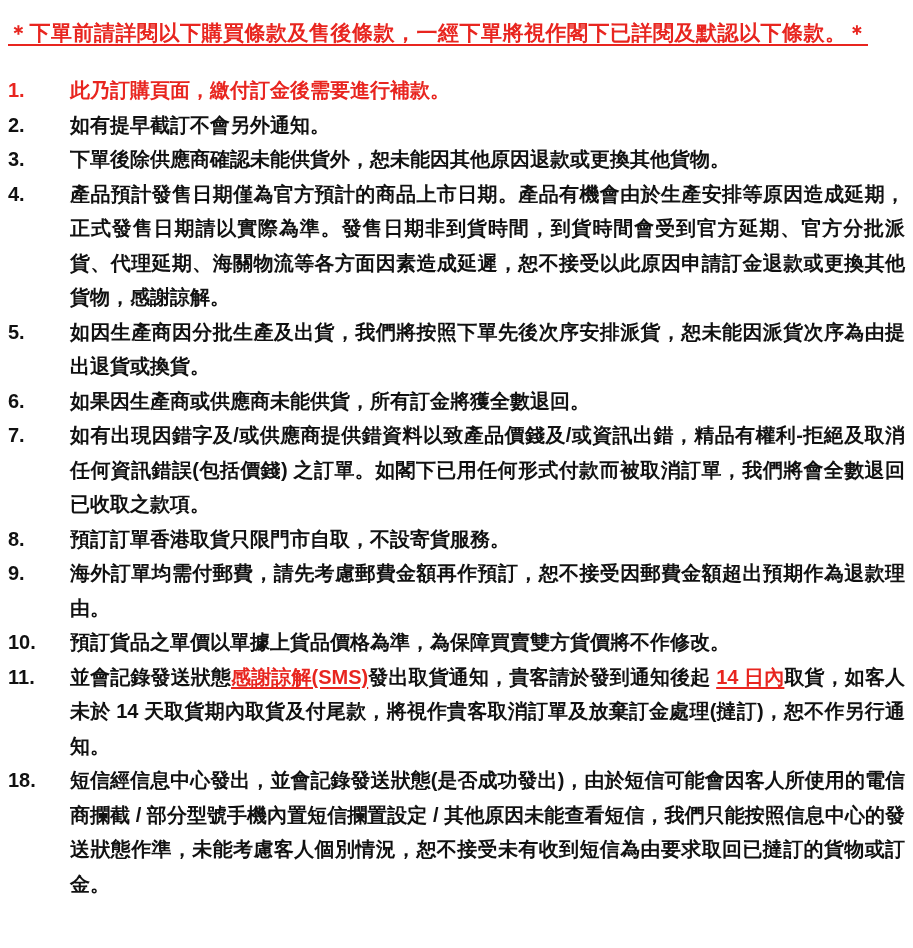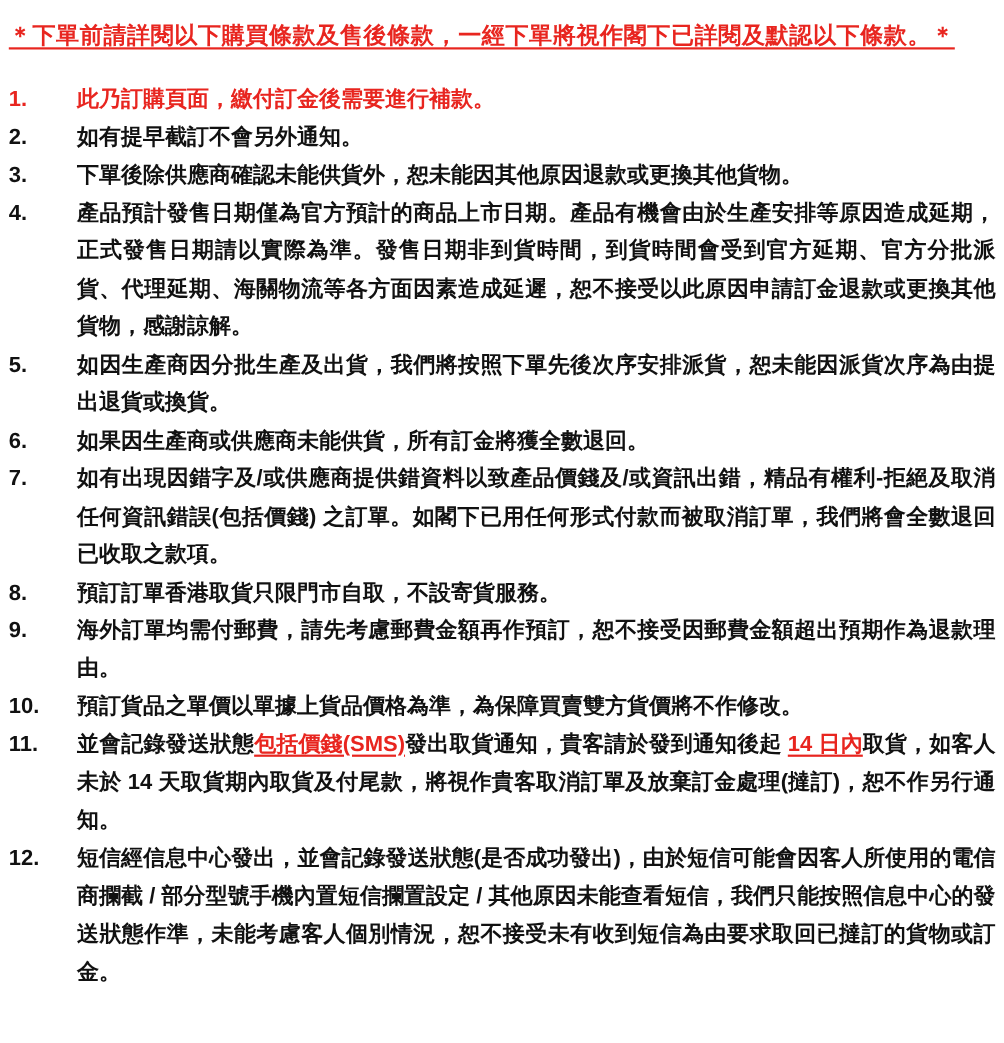--- a/index.html
+++ b/index.html
@@ -129,20 +129,20 @@
       <div class="term-row">
         <span class="term-num">9.</span>
         <div class="term-text"><span>海外訂單均需付郵費，請先考慮郵費金額再作預訂，恕不接受因郵費金額超出預期作為退款理由。</span></div>
       </div>
       <div class="term-row">
         <span class="term-num">10.</span>
         <div class="term-text"><span>預訂貨品之單價以單據上貨品價格為準，為保障買賣雙方貨價將不作修改。</span></div>
       </div>
       <div class="term-row">
         <span class="term-num">11.</span>
-        <div class="term-text"><span>並會記錄發送狀態</span><a class="red-link">包括價錢(SMS)</a><span>發出取貨通知，貴客請於發到通知後起 </span><a class="red-link">14 日內</a><span>取貨，如客人未於 14 天取貨期內取貨及付尾款，將視作貴客取消訂單及放棄訂金處理(撻訂)，恕不作另行通知。</span></div>
+        <div class="term-text"><span>並會記錄發送狀態</span><a class="red-link">感謝諒解(SMS)</a><span>發出取貨通知，貴客請於發到通知後起 </span><a class="red-link">14 日內</a><span>取貨，如客人未於 14 天取貨期內取貨及付尾款，將視作貴客取消訂單及放棄訂金處理(撻訂)，恕不作另行通知。</span></div>
       </div>
       <div class="term-row">
-        <span class="term-num">12.</span>
+        <span class="term-num">18.</span>
         <div class="term-text"><span>短信經信息中心發出，並會記錄發送狀態(是否成功發出)，由於短信可能會因客人所使用的電信商攔截 / 部分型號手機內置短信攔置設定 / 其他原因未能查看短信，我們只能按照信息中心的發送狀態作準，未能考慮客人個別情況，恕不接受未有收到短信為由要求取回已撻訂的貨物或訂金。</span></div>
       </div>
     </div>
 </div>
 
 </body></html>

